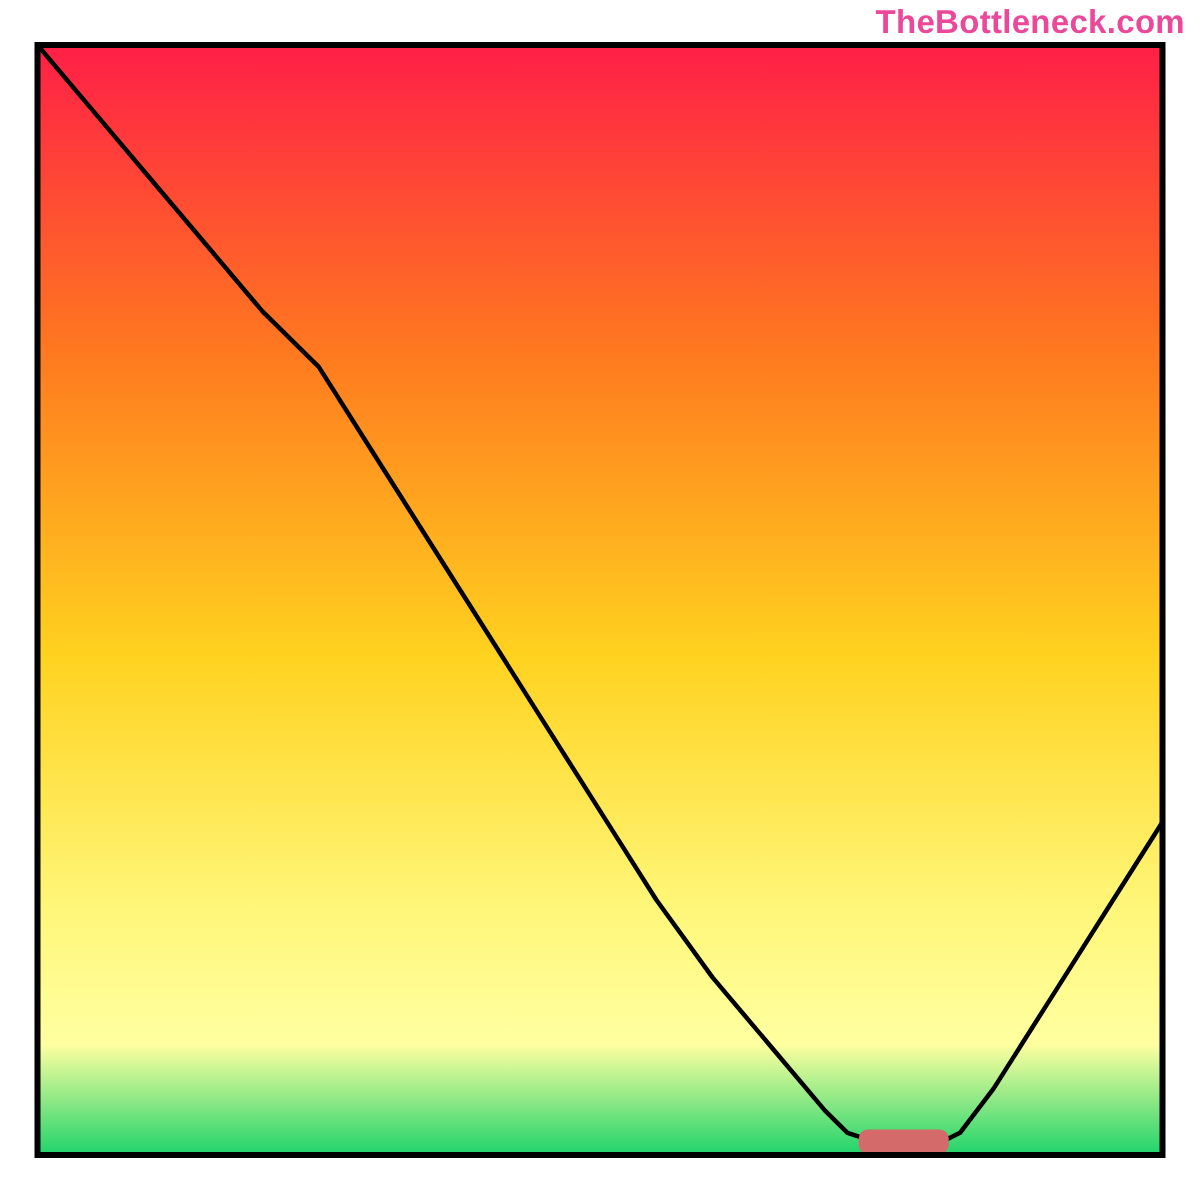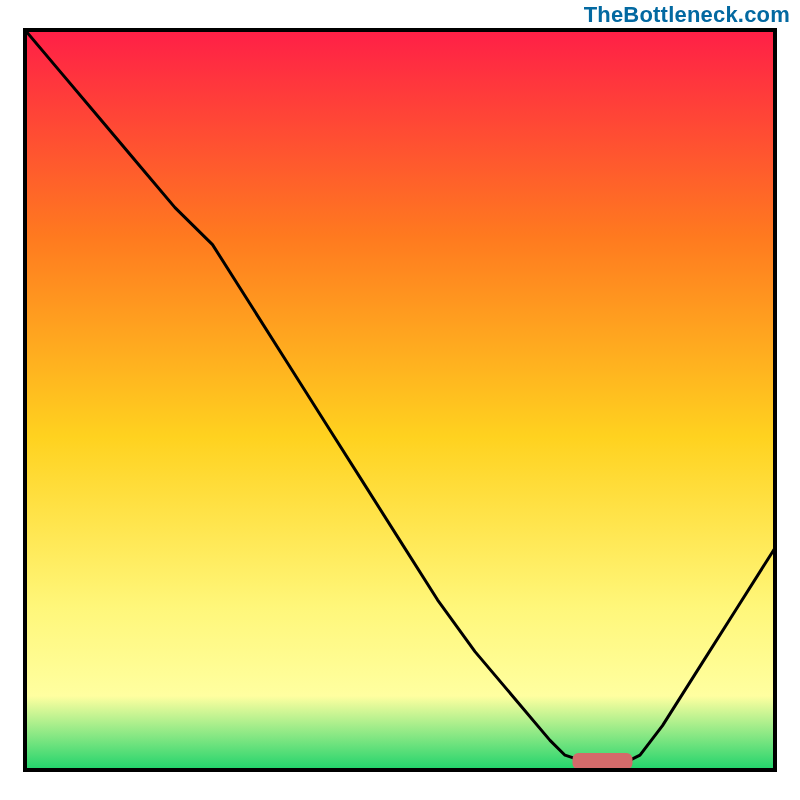--- a/index.html
+++ b/index.html
@@ -15,21 +15,21 @@
     position: relative;
     width: 800px;
     height: 800px;
   }
   .watermark {
     position: absolute;
     top: 2px;
     right: 10px;
     font-size: 22px;
     font-weight: 600;
-    color: #0369a1;
+    color: #ec4899;
     letter-spacing: 0.2px;
     z-index: 30;
   }
   svg.plot {
     position: absolute;
     top: 0;
     left: 0;
     width: 800px;
     height: 800px;
     display: block;

